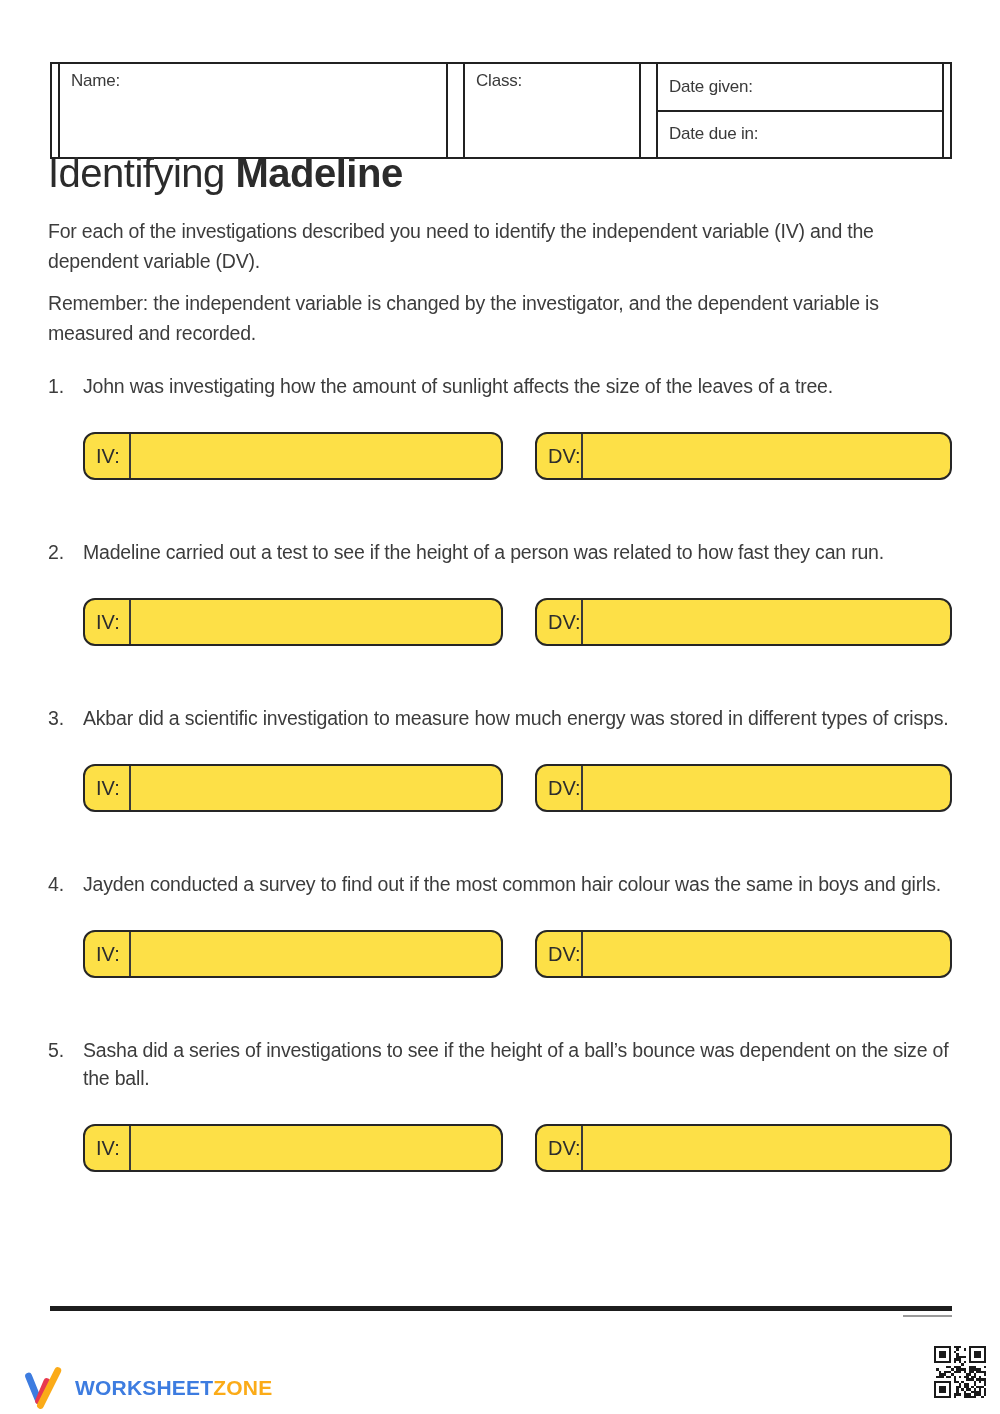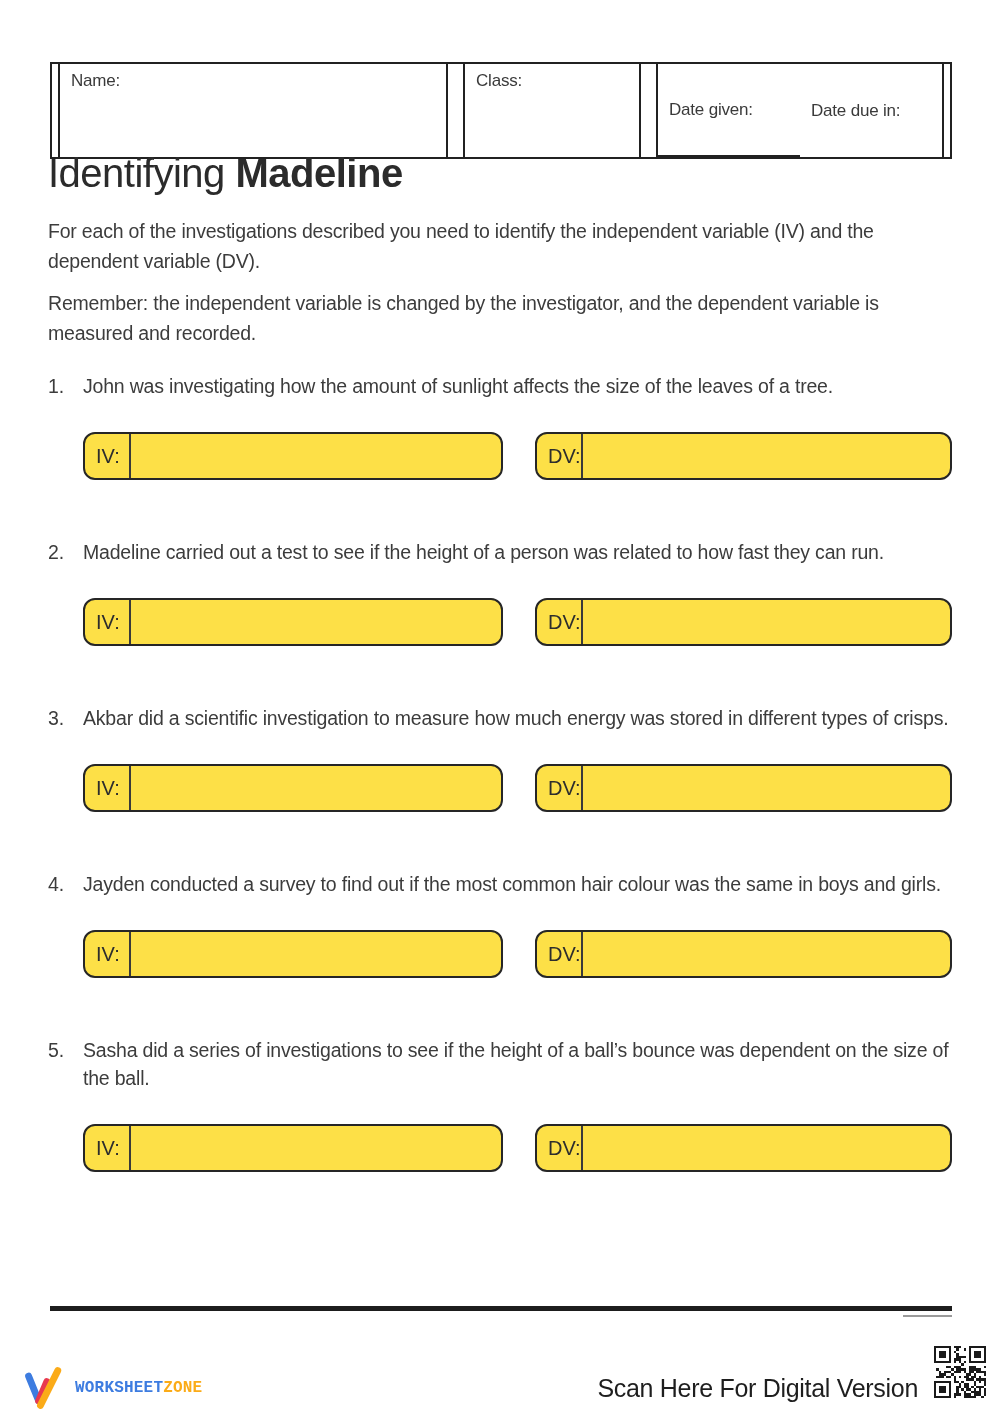--- a/index.html
+++ b/index.html
@@ -13,21 +13,21 @@
 
   
   .meta-table {
     position:absolute; left:50px; top:62px; width:902px; height:97px;
     border:2.5px solid #212121; display:flex; gap:15px; padding:0 6px;
     background:#fff;
   }
   .m-cell { border-left:2px solid #212121; border-right:2px solid #212121; height:100%; }
   .m-name  { width:390px; padding:7px 11px; }
   .m-class { width:178px; padding:7px 11px; }
-  .m-dates { flex:1; display:flex; flex-direction:row; }
+  .m-dates { flex:1; display:flex; flex-direction:column; }
   .m-date-row { flex:1; display:flex; align-items:center; padding-left:11px; }
   .m-date-row.first { border-bottom:2px solid #212121; }
   .m-label { font-size:17px; color:#3a3a3a; letter-spacing:-0.2px; }
 
   
   .page-title {
     position:absolute; left:48px; top:150px;
     font-size:40px; line-height:1.15; color:#2b2b2b;
     letter-spacing:-0.5px; font-weight:400; white-space:nowrap;
   }
@@ -64,21 +64,21 @@
     background:#1d1d1d;
   }
   .footer-rule-accent {
     position:absolute; left:903px; top:1315px; width:49px; height:1.5px;
     background:#9a9a9a;
   }
   .brand {
     position:absolute; left:24px; top:1364px; height:48px;
     display:flex; align-items:center; gap:9px;
   }
-  .brand-text { font-size:16px; font-weight:700; letter-spacing:0.2px; white-space:nowrap;font-family:Liberation Mono, monospace; }
+  .brand-text { font-size:21px; font-weight:700; letter-spacing:0.2px; white-space:nowrap; }
   .brand-primary { color:#3d7ce0; }
   .brand-secondary { color:#fbab18; }
   .scan-text {
     position:absolute; right:82px; top:1374px;
     font-size:25px; color:#1e1e1e; letter-spacing:-0.3px; white-space:nowrap;
   }
   .qr-box { position:absolute; left:929px; top:1341px; width:62px; height:62px; background:#fff; }
 </style>
 </head>
 <body>
@@ -203,21 +203,20 @@
     <svg width="42" height="46" viewBox="0 0 46 48">
       <line x1="5" y1="11" x2="16" y2="38" stroke="#3d7ce0" stroke-width="7.5" stroke-linecap="round"></line>
       <line x1="16" y1="38" x2="25" y2="17" stroke="#e8384f" stroke-width="7.5" stroke-linecap="round"></line>
       <line x1="18" y1="43" x2="37" y2="5" stroke="#fbab18" stroke-width="7.5" stroke-linecap="round"></line>
     </svg>
     <span class="brand-text">
       <span class="brand-primary">WORKSHEET</span><span class="brand-secondary">ZONE</span>
     </span>
   </div>
 
-  <div class="scan-text">Scan Here For Digital Version</div>
 
   <div class="qr-box">
     <svg id="qr-svg" width="62" height="62" viewBox="0 0 25 25" shape-rendering="crispEdges">
         <rect x="2" y="2" width="1" height="1" fill="#1a1a1a"></rect>
         <rect x="3" y="2" width="1" height="1" fill="#1a1a1a"></rect>
         <rect x="4" y="2" width="1" height="1" fill="#1a1a1a"></rect>
         <rect x="5" y="2" width="1" height="1" fill="#1a1a1a"></rect>
         <rect x="6" y="2" width="1" height="1" fill="#1a1a1a"></rect>
         <rect x="7" y="2" width="1" height="1" fill="#1a1a1a"></rect>
         <rect x="8" y="2" width="1" height="1" fill="#1a1a1a"></rect>

